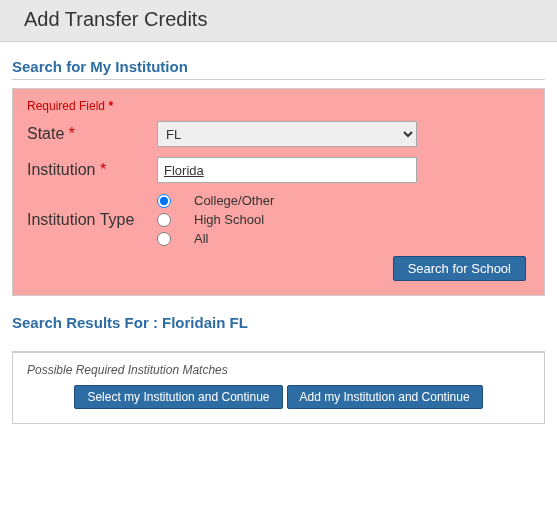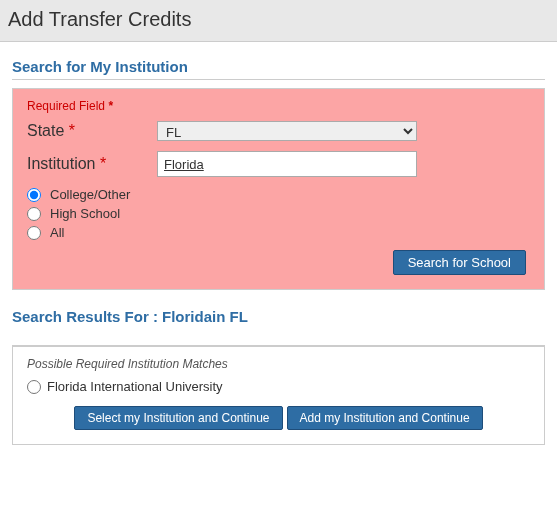--- a/index.html
+++ b/index.html
@@ -7,21 +7,21 @@
       font-family: Arial, sans-serif;
       font-size: 13px;
       color: #333;
       background: #fff;
       width: 557px;
     }
 
     
     .page-header {
       background: #e8e8e8;
-      padding: 8px 12px 10px 8px;
+      padding: 8px 12px 10px 24px;
       border-bottom: 1px solid #ccc;
     }
     .page-header h1 {
       font-size: 20px;
       font-weight: normal;
       color: #333;
     }
 
     
     .section {
@@ -66,21 +66,21 @@
       flex-shrink: 0;
     }
     .form-label .star {
       color: #cc0000;
     }
     .form-control-area {
       flex: 1;
     }
     select.field-select {
       width: 260px;
-      height: 20px;
+      height: 26px;
       font-size: 13px;
       border: 1px solid #aaa;
       padding: 2px 4px;
       color: #333;
     }
     input.field-text {
       width: 260px;
       height: 26px;
       font-size: 13px;
       border: 1px solid #aaa;
@@ -91,21 +91,21 @@
 
     
     .radio-group {
       display: flex;
       flex-direction: column;
       gap: 4px;
     }
     .radio-item {
       display: flex;
       align-items: center;
-      gap: 9px;
+      gap: 23px;
       font-size: 13px;
     }
     .radio-item input[type="radio"] {
       margin: 0;
       width: 14px;
       height: 14px;
       cursor: pointer;
     }
 
     
@@ -212,20 +212,21 @@
       <div class="form-label">
         <span>Institution</span>
         <span class="star">*</span>
       </div>
       <div class="form-control-area">
         <input class="field-text" type="text" value="Florida" style="">
       </div>
     </div>
 
     <div class="form-row">
+      <div class="form-label">Institution Type</div>
       <div class="form-control-area">
         <div class="radio-group">
           <label class="radio-item">
             <input type="radio" name="instType" value="college" checked="" style="">
             <span>College/Other</span>
           </label>
           <label class="radio-item">
             <input type="radio" name="instType" value="highschool" style="">
             <span>High School</span>
           </label>
@@ -243,24 +244,20 @@
 
   </div>
 </div>
 
 <div class="results-section">
   <div class="results-title">Search Results For : Floridain FL</div>
   <div class="results-box">
 
     <div class="possible-matches-label">Possible Required Institution Matches</div>
 
-    <label class="institution-radio-item">
-      <input type="radio" name="institutionMatch" value="fiu" style="">
-      <span>Florida International University</span>
-    </label>
 
     <div class="results-button-row">
       <button class="btn-results">Select my Institution and Continue</button>
       <button class="btn-results">Add my Institution and Continue</button>
     </div>
 
   </div>
 </div>
 
 </body></html>

